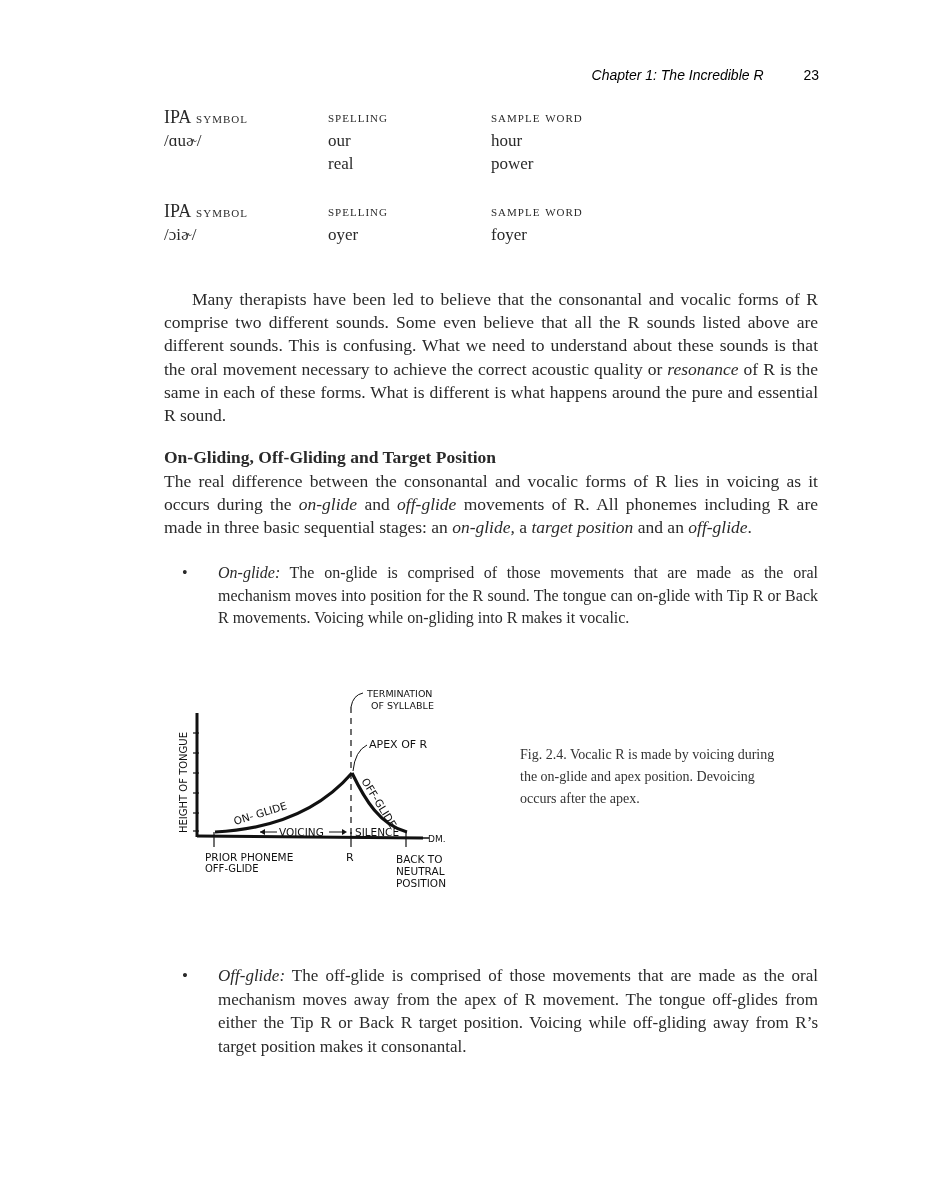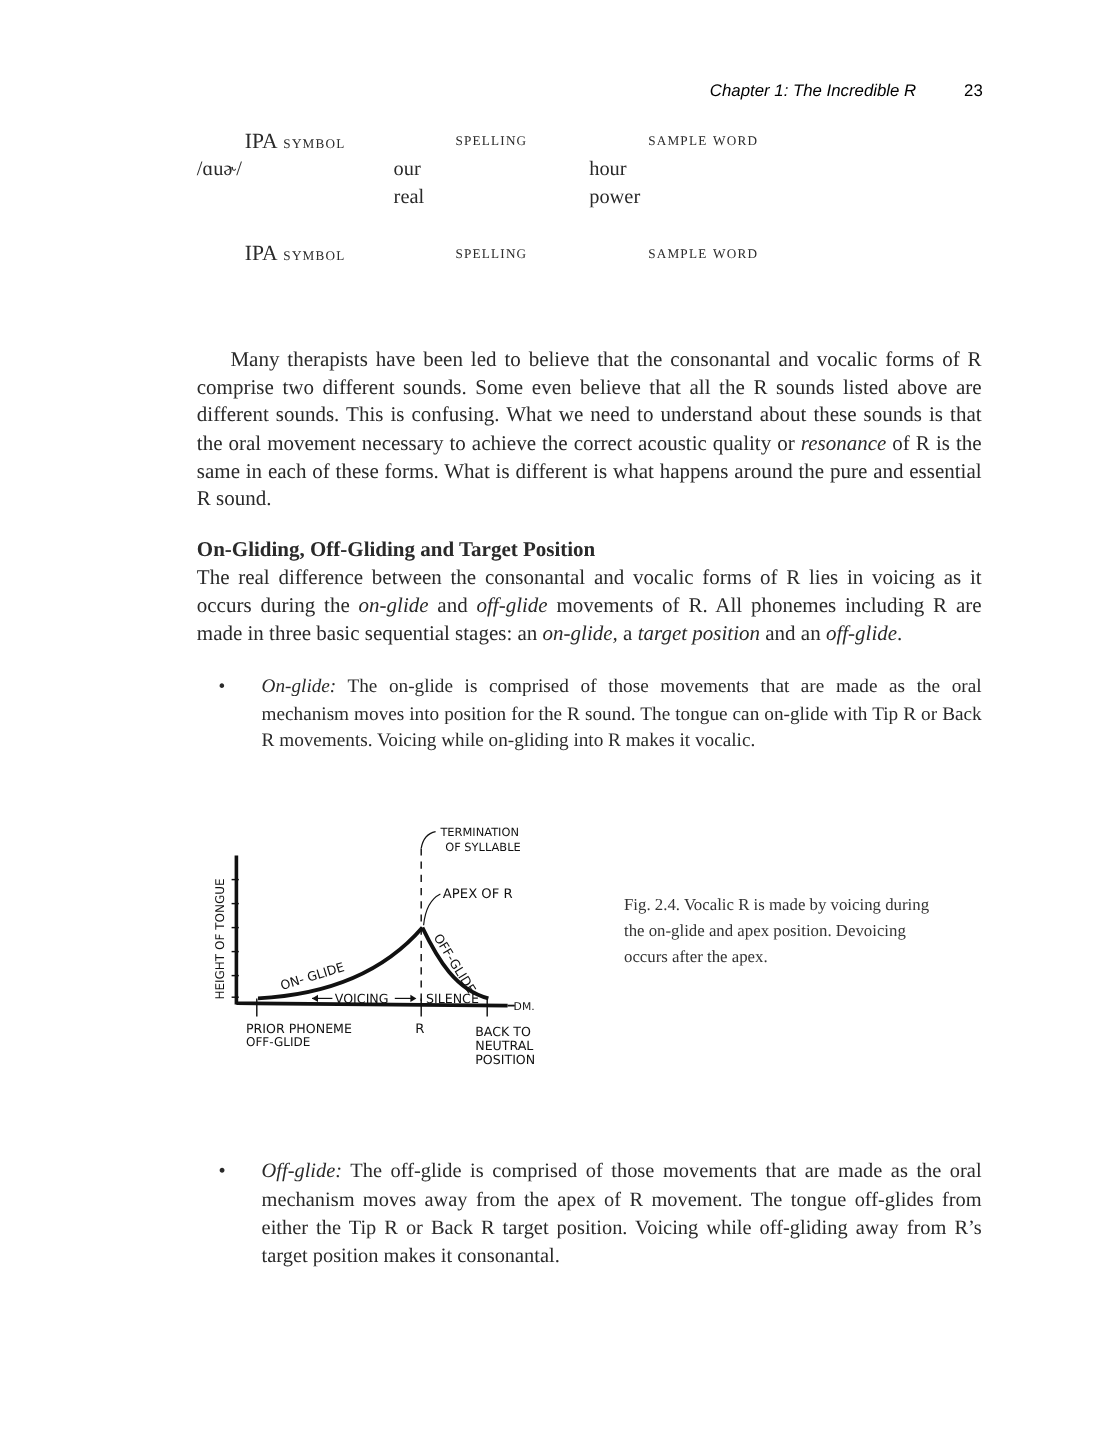--- a/index.html
+++ b/index.html
@@ -6,21 +6,21 @@
   body { width: 927px; height: 1200px; position: relative; overflow: hidden;
          font-family: "Liberation Serif", "DejaVu Serif", serif; color: #2a2a2a; }
   .running-head { position: absolute; top: 67px; right: 108px; font-family: "Liberation Sans", sans-serif;
                   font-size: 14px; color: #000000; }
   .running-head .chap { font-style: italic; margin-right: 36px; }
   .ipa-table { position: absolute; left: 164px; width: 520px; }
   .ipa-row { display: flex; height: 23px; font-size: 17px; line-height: 23px; }
   .ipa-row .c1 { width: 164px; }
   .ipa-row .c2 { width: 163px; }
   .ipa-row .c3 { width: 190px; }
-  .hdr { font-variant: small-caps; letter-spacing: 1px; font-size: 15px; text-align: center; }
+  .hdr { font-variant: small-caps; letter-spacing: 1px; font-size: 15px; }
   .hdr .big { font-size: 18px; letter-spacing: 0; }
   .para { position: absolute; left: 164px; width: 654px; font-size: 17.5px; line-height: 23.2px; text-align: justify; }
   .indent { text-indent: 28px; }
   .heading { position: absolute; left: 164px; font-size: 17.5px; font-weight: bold; top: 447px; text-align: center; }
   .bullet { position: absolute; left: 218px; width: 600px; font-size: 16px; line-height: 22.5px; text-align: justify; }
   .bullet .dot { position: absolute; left: -36px; top: 0; }
   .bullet.b2 { font-size: 17px; line-height: 23.5px; }
   em { font-style: italic; font-family: Liberation Serif, serif; }
   .figure { position: absolute; left: 165px; top: 685px; width: 300px; height: 210px; }
   .caption { position: absolute; left: 520px; top: 744px; width: 260px; font-size: 14px; line-height: 22px; color: #333; }
@@ -50,20 +50,25 @@
     <div class="c2">real</div>
     <div class="c3">power</div>
   </div>
 </div>
 
 <div class="ipa-table" style="top:200px;">
   <div class="ipa-row hdr">
     <div class="c1"><span class="big">IPA</span> <span>symbol</span></div>
     <div class="c2">spelling</div>
     <div class="c3">sample word</div>
+  </div>
+  <div class="ipa-row">
+    <div class="c1">/ɔiɚ/</div>
+    <div class="c2">oyer</div>
+    <div class="c3">foyer</div>
   </div>
 </div>
 
 <p class="para indent" style="top:288px; margin:0;"><span>Many therapists have been led to believe that the consonantal and vocalic forms of R comprise two different sounds. Some even believe that all the R sounds listed above are different sounds. This is confusing. What we need to understand about these sounds is that the oral movement necessary to achieve the correct acoustic quality or </span><em>resonance</em><span> of R is the same in each of these forms. What is different is what happens around the pure and essential R sound.</span></p>
 
 <div class="heading">On-Gliding, Off-Gliding and Target Position</div>
 
 <p class="para" style="top:470px; margin:0;"><span>The real difference between the consonantal and vocalic forms of R lies in voicing as it occurs during the </span><em>on-glide</em><span> and </span><em>off-glide</em><span> movements of R. All phonemes including R are made in three basic sequential stages: an </span><em>on-glide,</em><span> a </span><em>target position</em><span> and an </span><em>off-glide</em><span>.</span></p>
 
 <div class="bullet" style="top:562px;">

